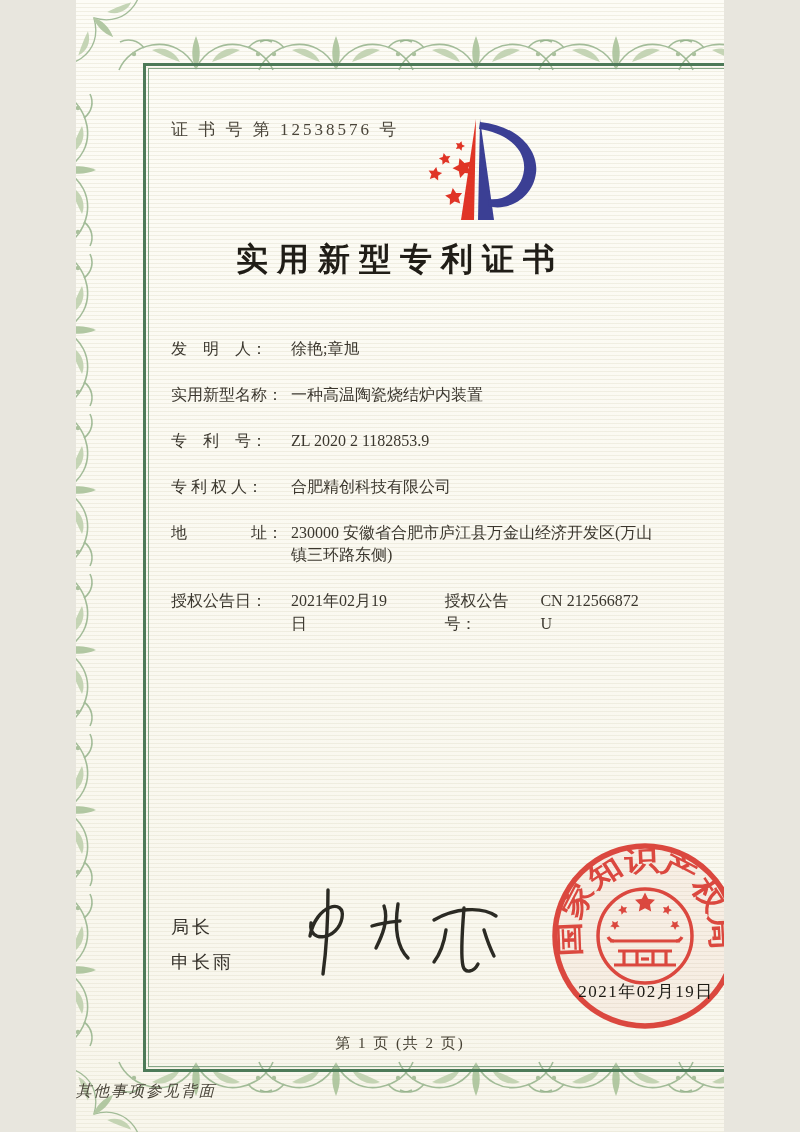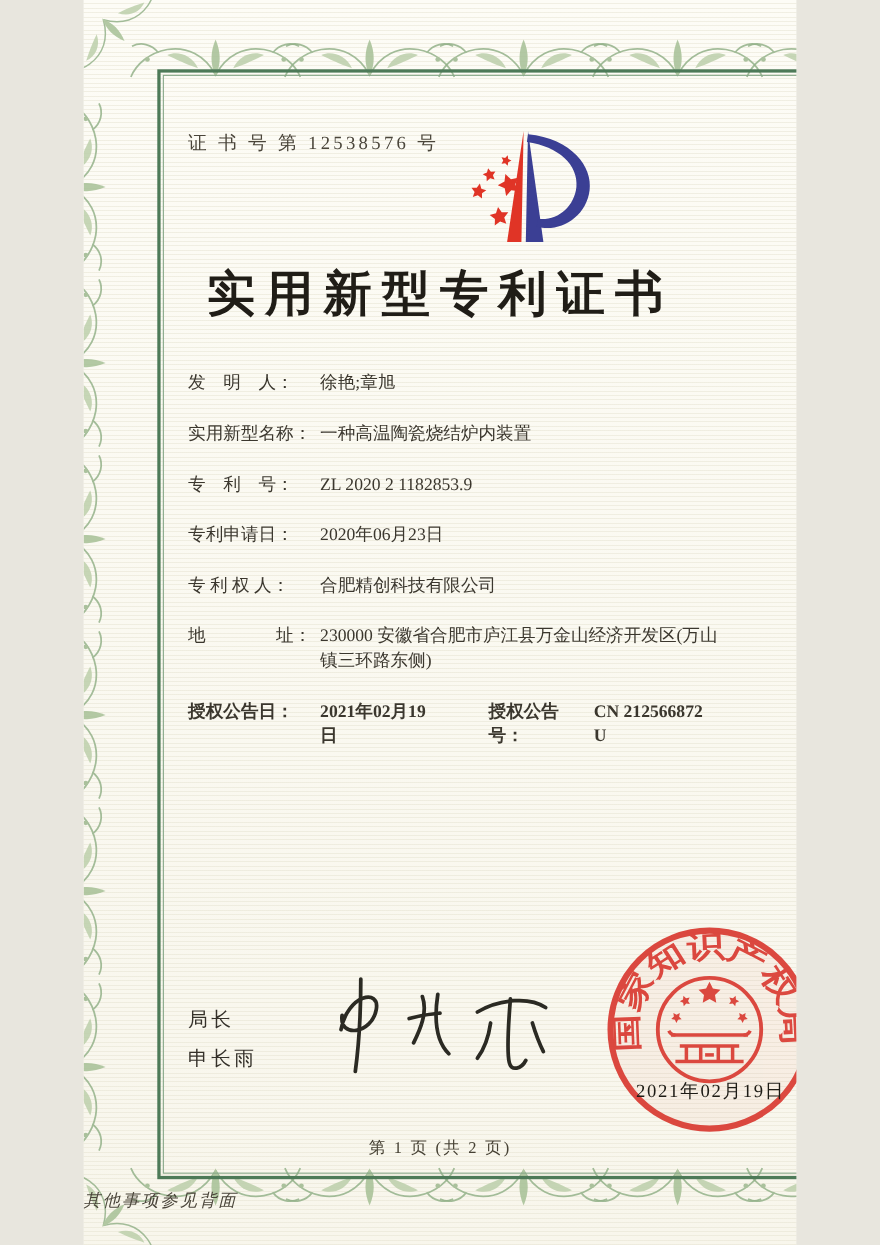--- a/index.html
+++ b/index.html
@@ -12,26 +12,26 @@
     color:#3b372e;
   }
   .orn-layer{position:absolute;inset:0;z-index:0;pointer-events:none;}
   .frame{position:absolute;left:67px;top:63px;width:666px;height:1003px;
     border:3px solid #4d7a58;z-index:1;}
   .frame-inner{position:absolute;inset:2px;border:1px solid #86a788;}
   .cert-no{position:absolute;left:95px;top:118px;font-size:17px;letter-spacing:3px;color:#4a453a;z-index:2;}
   .logo{position:absolute;left:332px;top:110px;width:140px;height:118px;z-index:2;}
   .qr{position:absolute;left:650px;top:126px;width:98px;height:98px;background:#fff;z-index:2;}
   .title{position:absolute;left:0;right:0;top:238px;text-align:center;
-    font-size:44px;font-weight:700;letter-spacing:9px;color:#201d17;z-index:2;}
+    font-size:32px;font-weight:700;letter-spacing:9px;color:#201d17;z-index:2;}
   .fields{position:absolute;left:95px;right:70px;top:338px;z-index:2;font-size:16px;line-height:1.38;}
   .frow{display:flex;margin-bottom:24px;}
   .flabel{flex:0 0 120px;white-space:nowrap;}
   .fvalue{flex:1;}
-  .grant-row{display:flex;margin-bottom:0;font-weight:bold;}
+  .grant-row{display:flex;margin-bottom:0;}
   .grant-pair{display:flex;}
   .grant-pair.second{margin-left:42px;}
   .paras{position:absolute;left:95px;right:93px;top:662px;z-index:2;
     font-size:16.5px;font-style:italic;line-height:1.85;text-align:justify;color:#464134;}
   .paras p{margin:0 0 2px 0;text-indent:2em;}
   .signer{position:absolute;left:95px;top:910px;z-index:2;font-size:18px;line-height:1.95;letter-spacing:3px;color:#35312a;}
   .sig{position:absolute;left:212px;top:878px;width:225px;height:118px;z-index:2;}
   .seal{position:absolute;left:466px;top:833px;width:206px;height:206px;z-index:2;opacity:0.92;}
   .seal-date{position:absolute;left:470px;top:980px;width:200px;text-align:center;
     font-size:17px;letter-spacing:1.5px;color:#1d1b15;z-index:3;}
@@ -346,24 +346,20 @@
     </div>
     <div class="frow">
       <span class="flabel">实用新型名称：</span>
       <span class="fvalue">一种高温陶瓷烧结炉内装置</span>
     </div>
     <div class="frow">
       <span class="flabel">专　利　号：</span>
       <span class="fvalue">ZL 2020 2 1182853.9</span>
     </div>
     <div class="frow">
-      <span class="flabel">专利申请日：</span>
-      <span class="fvalue">2020年06月23日</span>
-    </div>
-    <div class="frow">
       <span class="flabel">专 利 权 人：</span>
       <span class="fvalue">合肥精创科技有限公司</span>
     </div>
     <div class="frow">
       <span class="flabel">地　　　　址：</span>
       <span class="fvalue">230000 安徽省合肥市庐江县万金山经济开发区(万山镇三环路东侧)</span>
     </div>
     <div class="frow grant-row">
       <span class="grant-pair">
         <span class="flabel">授权公告日：</span>

